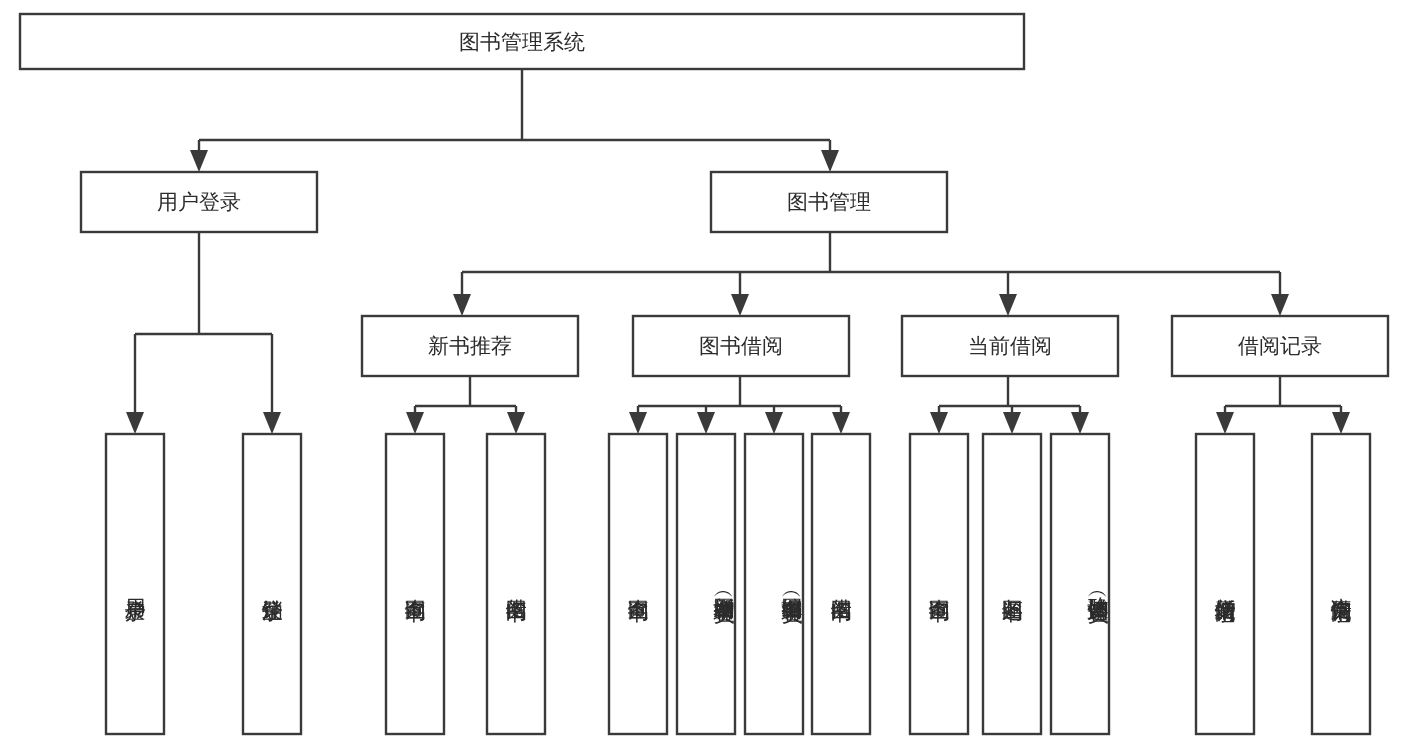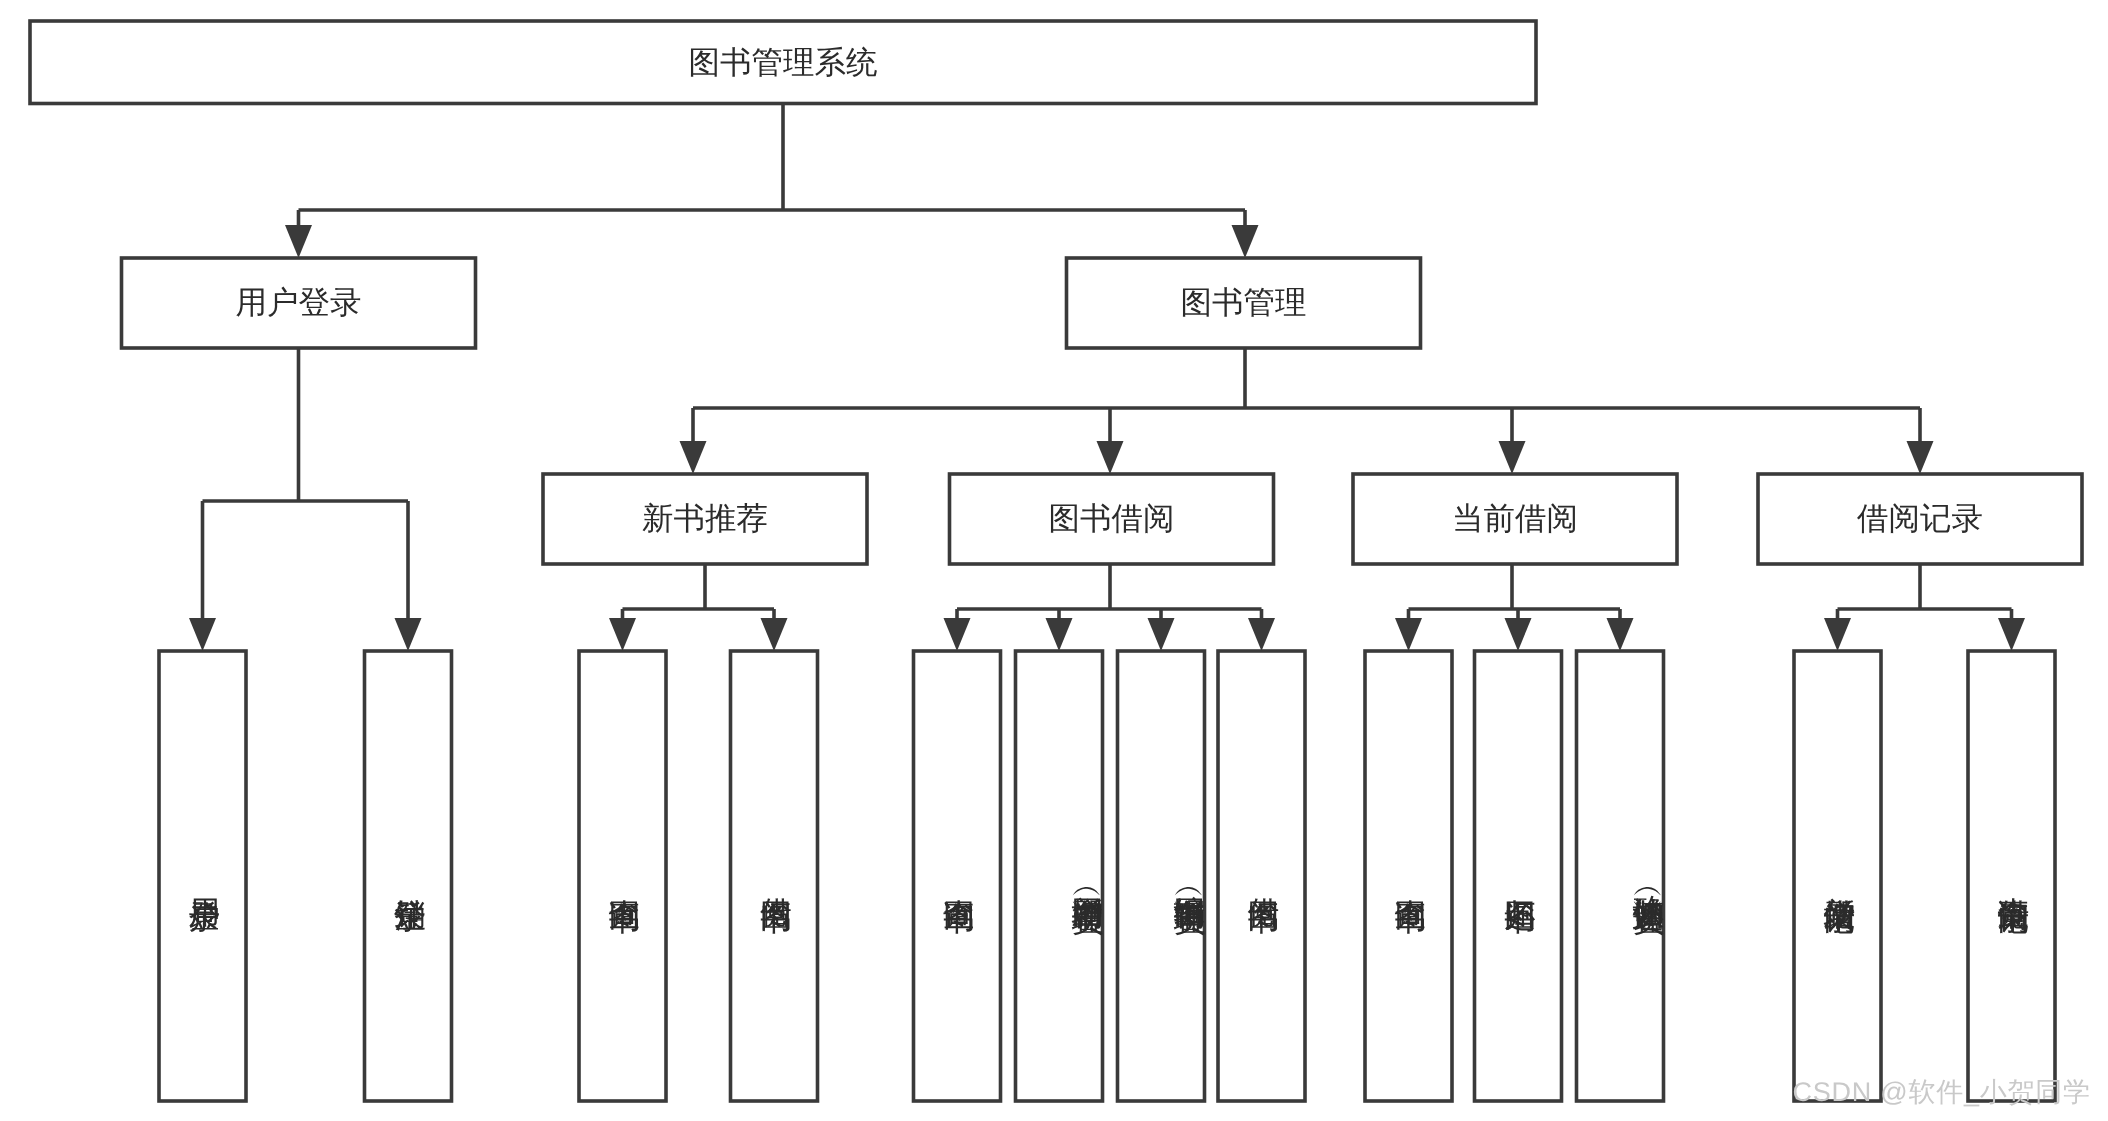--- a/index.html
+++ b/index.html
@@ -217,15 +217,14 @@
   <div class="vlabel" style="left:609px; top:434px; width:58px; height:300px;">查询图书</div>
   <div class="vlabel" style="left:677px; top:440px; width:58px; height:288px; align-items:flex-start;">新增图书（管理员）</div>
   <div class="vlabel" style="left:745px; top:440px; width:58px; height:288px; align-items:flex-start;">编辑图书（管理员）</div>
   <div class="vlabel" style="left:812px; top:434px; width:58px; height:300px;">借阅图书</div>
   <div class="vlabel" style="left:910px; top:434px; width:58px; height:300px;">查询图书</div>
   <div class="vlabel" style="left:983px; top:434px; width:58px; height:300px;">归还图书</div>
   <div class="vlabel" style="left:1051px; top:440px; width:58px; height:288px; align-items:flex-start;">确认归还（管理员）</div>
   <div class="vlabel" style="left:1196px; top:434px; width:58px; height:300px;">新增借阅记录</div>
   <div class="vlabel" style="left:1312px; top:434px; width:58px; height:300px;">查询借阅记录</div>
 
-  <div class="watermark" style="left:1195px; top:716px;">CSDN @软件_小贺同学</div>
 
 </div>
 
 </body></html>

